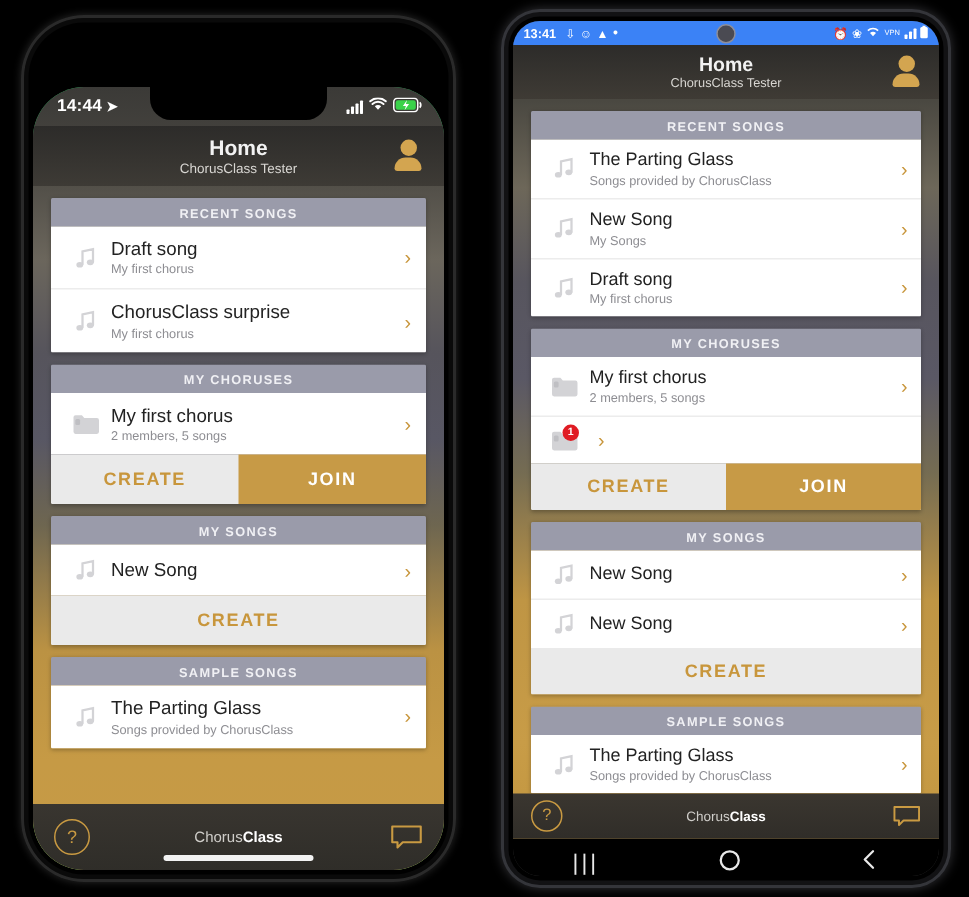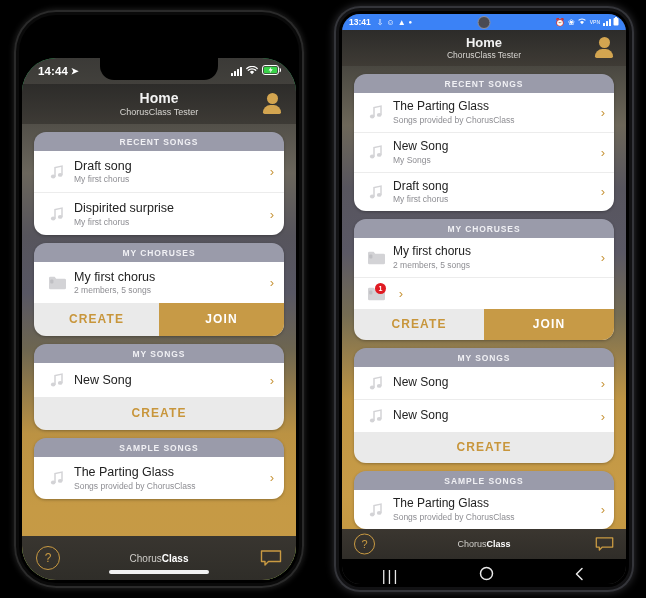--- a/index.html
+++ b/index.html
@@ -37,21 +37,21 @@
   .app-head .t2{color:#d8d6d2;font-size:9px;margin-top:2px;}
   .avatar{position:absolute;right:14px;top:50%;transform:translateY(-50%);
     width:20px;height:22px;}
   .avatar .head{width:11px;height:11px;border-radius:50%;background:#d3a550;margin:0 auto;}
   .avatar .body{width:18px;height:9px;margin:1px auto 0;background:#d3a550;
     border-radius:9px 9px 2px 2px;}
 
   .scroll{flex:1 1 auto;overflow:hidden;padding:0 0 0 0;}
 
   
-  .section{margin:8px 12px 0;border-radius:12px;overflow:hidden;
+  .section{margin:8px 12px 0;border-radius:1px;overflow:hidden;
     box-shadow:0 1px 3px rgba(0,0,0,.28);}
   .sec-head{background:#9a9baa;color:#f0f0f4;text-align:center;
     font-size:8.5px;letter-spacing:.9px;font-weight:600;padding:5px 0 4px;}
   .rows{background:#fff;}
   .row{display:flex;align-items:center;padding:8px 10px;position:relative;
     border-top:1px solid #ececec;}
   .row:first-child{border-top:none;}
   .row .ico{width:26px;flex:0 0 26px;display:flex;align-items:center;justify-content:center;
     position:relative;}
   .row .txt{flex:1 1 auto;min-width:0;padding-left:4px;}
@@ -195,21 +195,21 @@
                   </div>
                   <div class="row">
                     <div class="ico">
                       <svg width="18" height="18" viewBox="0 0 18 18">
                         <path d="M7 13.2 V4.6 l7-1.5 V11.6" fill="none" stroke="#d3d3d6" stroke-width="1.5" stroke-linecap="round"></path>
                         <ellipse cx="5.2" cy="13.5" rx="2.3" ry="1.9" fill="#d3d3d6"></ellipse>
                         <ellipse cx="12.2" cy="11.9" rx="2.3" ry="1.9" fill="#d3d3d6"></ellipse>
                       </svg>
                     </div>
                     <div class="txt">
-                      <div class="t1">Dispirited surprise</div>
+                      <div class="t1">ChorusClass surprise</div>
                       <div class="t2">My first chorus</div>
                     </div>
                     <div class="chev">›</div>
                   </div>
                 </div>
               </div>
               <div class="section">
                 <div class="sec-head">MY CHORUSES</div>
                 <div class="rows">
                   <div class="row">

